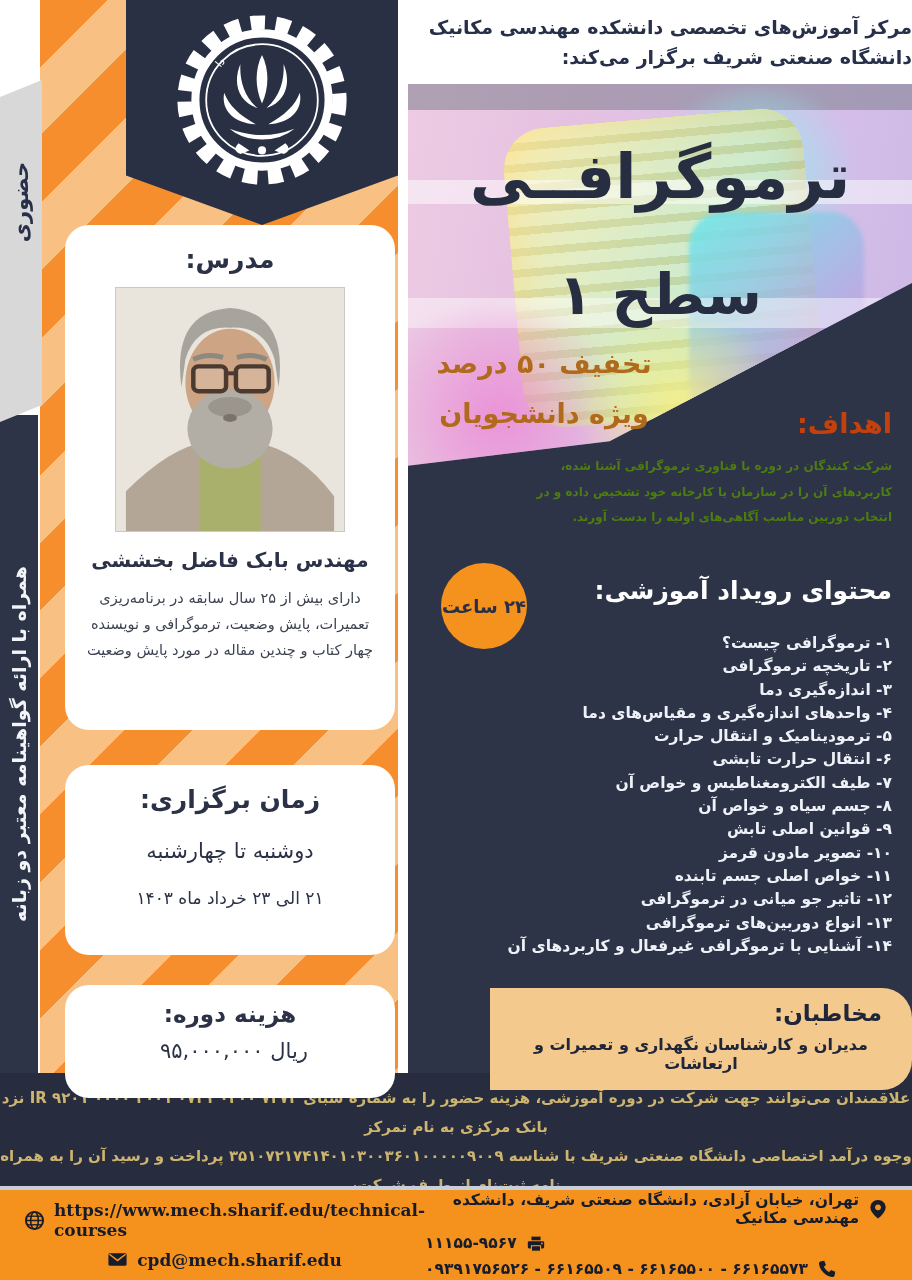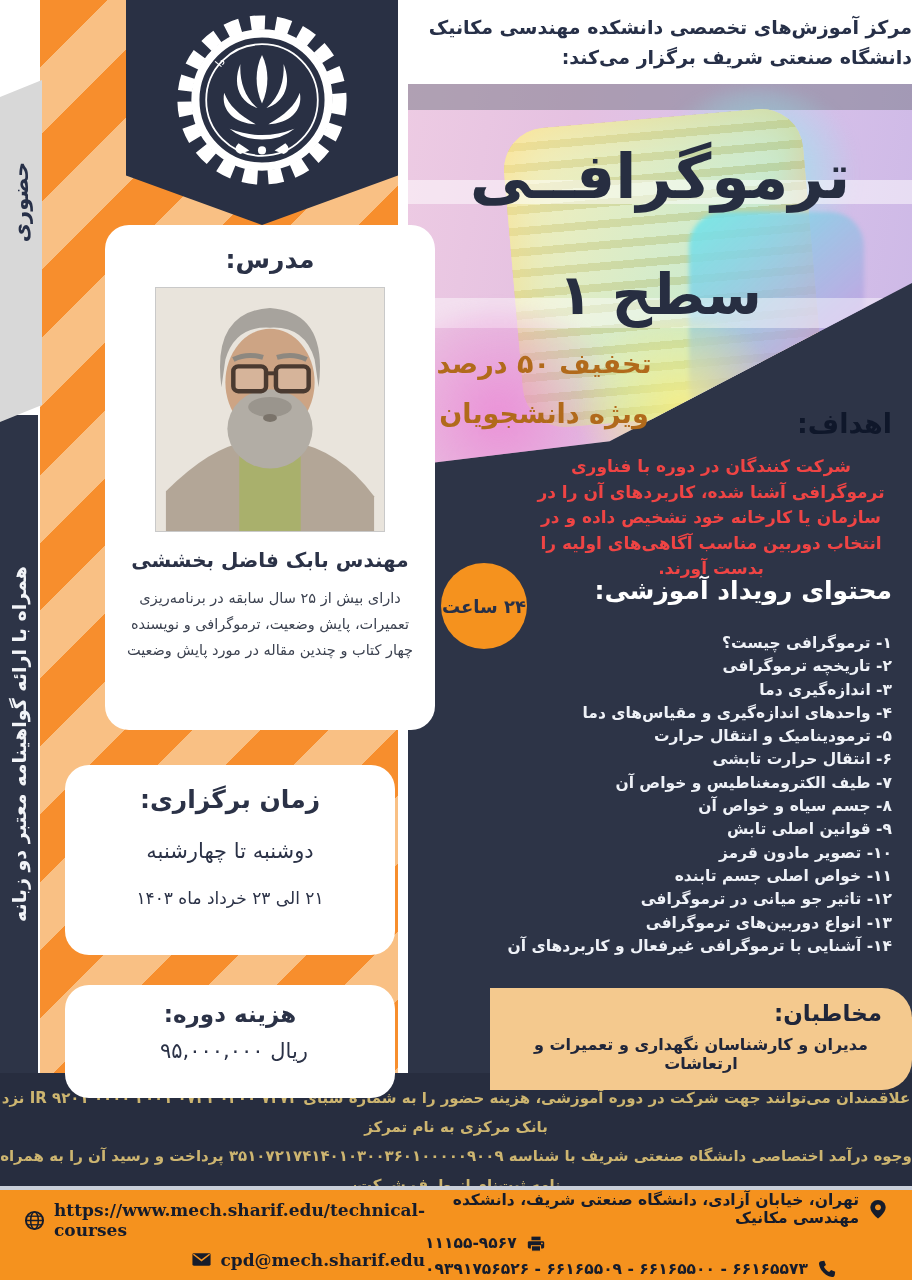--- a/index.html
+++ b/index.html
@@ -52,53 +52,53 @@
   
   .hero-title{position:absolute;left:408px;top:140px;width:504px;text-align:center;z-index:2;
       color:#272e41;font-size:62px;font-weight:bold;}
   .hero-level{position:absolute;left:408px;top:262px;width:504px;text-align:center;z-index:2;
       color:#272e41;font-size:56px;font-weight:bold;}
   .discount1{position:absolute;left:424px;top:348px;width:240px;text-align:center;z-index:2;
       color:#b16a1b;font-size:27px;font-weight:bold;}
   .discount2{position:absolute;left:424px;top:398px;width:240px;text-align:center;z-index:2;
       color:#b16a1b;font-size:27px;font-weight:bold;}
   
-  .objectives-heading{position:absolute;right:20px;top:408px;z-index:2;color:#0f172a;font-size:27px;font-weight:bold;}
-  .objectives-text{position:absolute;right:20px;top:454px;width:362px;z-index:2;color:#ef4444;
-      font-size:17px;line-height:25.5px;text-align:center;font-weight:bold;}
+  .objectives-heading{position:absolute;right:20px;top:408px;z-index:2;color:#c2410c;font-size:27px;font-weight:bold;}
+  .objectives-text{position:absolute;right:20px;top:454px;width:362px;z-index:2;color:#4d7c0f;
+      font-size:12px;line-height:25.5px;text-align:right;font-weight:bold;}
   .badge-24{position:absolute;left:441px;top:563px;width:86px;height:86px;border-radius:50%;background:#f5921e;z-index:2;
       display:flex;align-items:center;justify-content:center;color:#273048;font-size:18px;font-weight:bold;}
   .content-heading{position:absolute;right:20px;top:576px;z-index:2;color:#ffffff;font-size:25px;font-weight:bold;}
   .content-list{position:absolute;right:20px;top:632px;z-index:2;color:#eef1f7;font-size:15.5px;
       line-height:23.3px;font-weight:bold;text-align:right;}
   
   .audience{position:absolute;left:490px;top:988px;width:422px;height:102px;background:#f4c98e;z-index:2;
       border-radius:0 30px 30px 0;box-sizing:border-box;padding:12px 30px;color:#20263a;}
   .audience .a-head{font-size:23px;font-weight:bold;text-align:right;}
   .audience .a-text{font-size:16px;font-weight:bold;text-align:center;margin-top:9px;}
   
   .card{position:absolute;background:#ffffff;border-radius:24px;z-index:3;text-align:center;color:#2b3247;box-sizing:border-box;}
-  .card-instructor{left:65px;top:225px;width:330px;height:505px;margin-left:40px;}
+  .card-instructor{left:65px;top:225px;width:330px;height:505px;}
   .card .c-head{font-size:25px;font-weight:bold;margin-top:20px;}
   .photo{width:230px;height:245px;margin:13px auto 0;border:1px solid #c9c9c9;box-sizing:border-box;overflow:hidden;background:#e9e4dc;}
   .i-name{font-size:20px;font-weight:bold;margin-top:16px;}
   .i-title{font-size:16px;font-weight:bold;margin-top:13px;}
   .i-bio{font-size:14.5px;line-height:26px;margin:13px 18px 0;color:#3c4250;}
   .card-time{left:65px;top:765px;width:330px;height:190px;}
   .t-days{font-size:21px;margin-top:25px;}
   .t-dates{font-size:17px;margin-top:25px;}
   .card-cost{left:65px;top:985px;width:330px;height:113px;}
   .card-cost .c-head{margin-top:16px;font-size:23px;}
   .c-amount{font-size:21px;margin-top:12px;direction:ltr;margin-left:8px;}
   
   .payment-strip .p-line{width:100%;text-align:center;color:#cdb570;font-size:15px;font-weight:bold;line-height:29px;padding-left:19px;}
   .payment-strip{padding-top:11px;box-sizing:border-box;}
   
   .f-right{display:flex;flex-direction:column;align-items:flex-end;gap:6px;}
-  .f-left{display:flex;flex-direction:column;align-items:flex-end;gap:9px;direction:ltr;}
+  .f-left{display:flex;flex-direction:column;align-items:center;gap:9px;direction:ltr;}
   .f-row{display:flex;align-items:center;gap:9px;font-size:15.5px;font-weight:bold;}
   .f-row svg{flex:0 0 auto;}
   .f-ltr{direction:ltr;unicode-bidi:isolate;}
   .f-latin{font-family:"DejaVu Serif",serif;font-size:17px;font-weight:bold;}
 </style>
 </head>
 <body>
 
 <div class="page">
 

